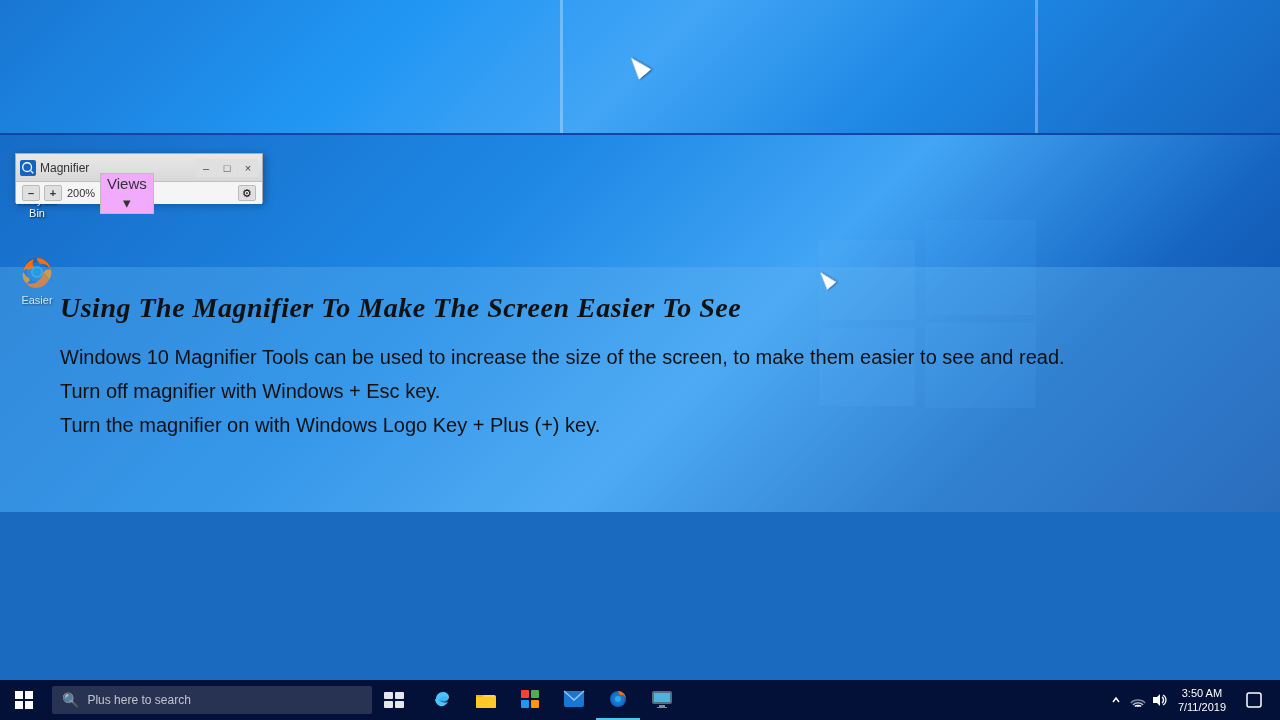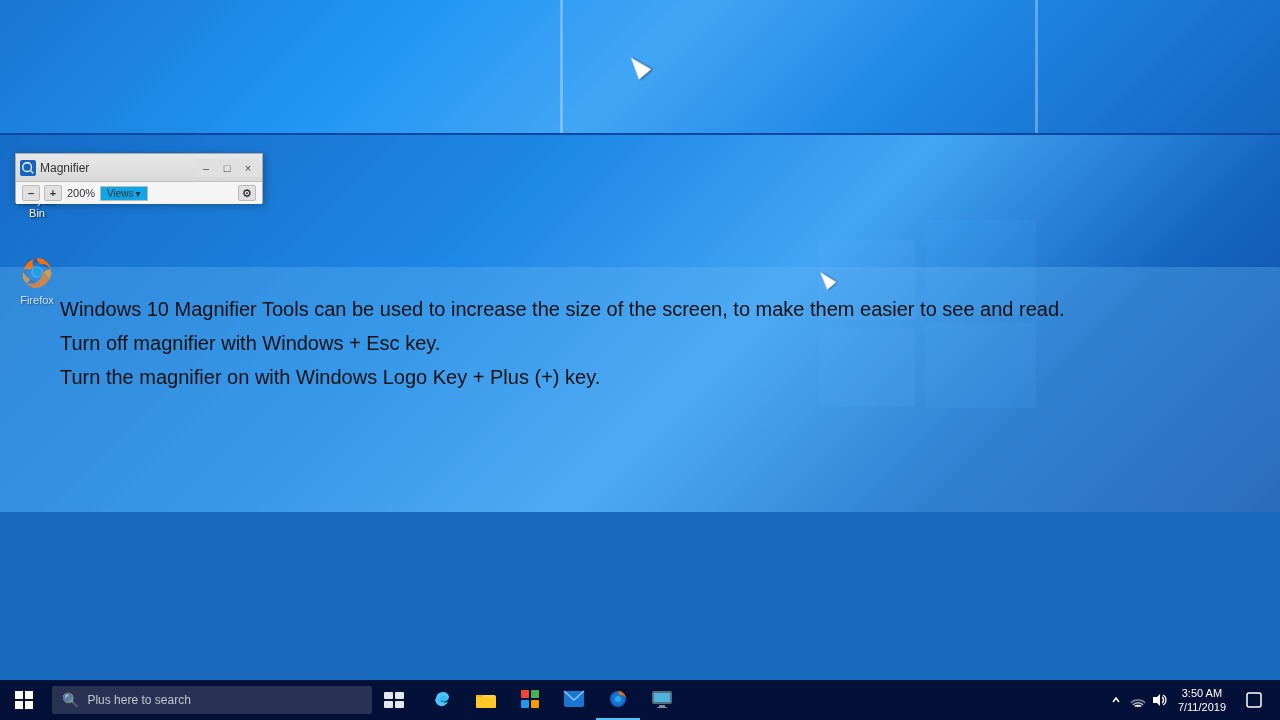--- a/index.html
+++ b/index.html
@@ -152,29 +152,30 @@
     }
 
     .mag-zoom-level {
       font-size: 11px;
       color: #333;
       min-width: 30px;
       text-align: center;
     }
 
     .mag-views-btn {
-      font-size: 10px;
+      font-size: 15px;
       color: #333;
-      background: #0ea5e9;
+      background: #f0abfc;
       border: 1px solid #bbb;
       padding: 1px 6px;
       cursor: pointer;
       display: flex;
       align-items: center;
       gap: 2px;
+      flex-direction: column;
     }
 
     .mag-settings-btn {
       width: 18px;
       height: 16px;
       background: #e0e0e0;
       border: 1px solid #bbb;
       cursor: pointer;
       display: flex;
       align-items: center;
@@ -486,39 +487,40 @@
         <circle cx="19" cy="19" r="10" fill="#1976d2"></circle>
         <path d="M19 5 C26 5 32 10 33 17 C30 12 26 10 22 11 C20 8 18 7 19 5Z" fill="#ff6d00"></path>
         <path d="M33 17 C34 20 33 24 31 27 C29 23 27 21 25 20 C27 18 29 15 33 17Z" fill="#ff8f00"></path>
         <path d="M31 27 C28 32 23 35 18 35 C14 35 10 33 8 30 C12 31 16 31 19 29 C22 27 24 24 25 20 C27 21 29 23 31 27Z" fill="#ff6d00"></path>
         <path d="M8 30 C5 27 4 23 5 19 C7 21 8 24 11 25 C12 27 12 29 8 30Z" fill="#ff8f00"></path>
         <path d="M5 19 C6 13 10 8 16 6 C14 9 14 12 16 14 C14 16 11 17 8 16 C6 17 5 18 5 19Z" fill="#ff6d00"></path>
         <circle cx="19" cy="19" r="6" fill="#29b6f6" opacity="0.7"></circle>
         <circle cx="19" cy="19" r="4" fill="#0288d1" opacity="0.8"></circle>
       </svg>
     </div>
-    <span class="icon-label">Firefox</span>
+    <span class="icon-label">Easier</span>
   </div>
 
   <div class="windows-logo">
     <svg width="230" height="230" viewBox="0 0 230 230" opacity="0.45">
 
       <rect x="10" y="60" width="95" height="80" rx="3" fill="#64b5f6" opacity="0.6"></rect>
       <rect x="115" y="40" width="110" height="95" rx="3" fill="#42a5f5" opacity="0.7"></rect>
       <rect x="10" y="148" width="95" height="78" rx="3" fill="#64b5f6" opacity="0.55"></rect>
       <rect x="115" y="143" width="110" height="85" rx="3" fill="#42a5f5" opacity="0.65"></rect>
 
       <line x1="10" y1="60" x2="10" y2="226" stroke="#90caf9" stroke-width="1" opacity="0.4"></line>
       <line x1="225" y1="40" x2="225" y2="228" stroke="#90caf9" stroke-width="1" opacity="0.4"></line>
     </svg>
   </div>
 
   <div class="cursor-desktop"></div>
 
   <div class="content-area">
+    <div class="content-heading">Using the Magnifier to Make the Screen Easier to See</div>
     <div class="content-body">
       <div>Windows 10 Magnifier Tools can be used to increase the size of the screen, to make them easier to see and read.</div>
       <div>Turn off magnifier with Windows + Esc key.</div>
       <div>Turn the magnifier on with Windows Logo Key + Plus (+) key.</div>
     </div>
   </div>
 </div>
 
 <div class="taskbar">
 

